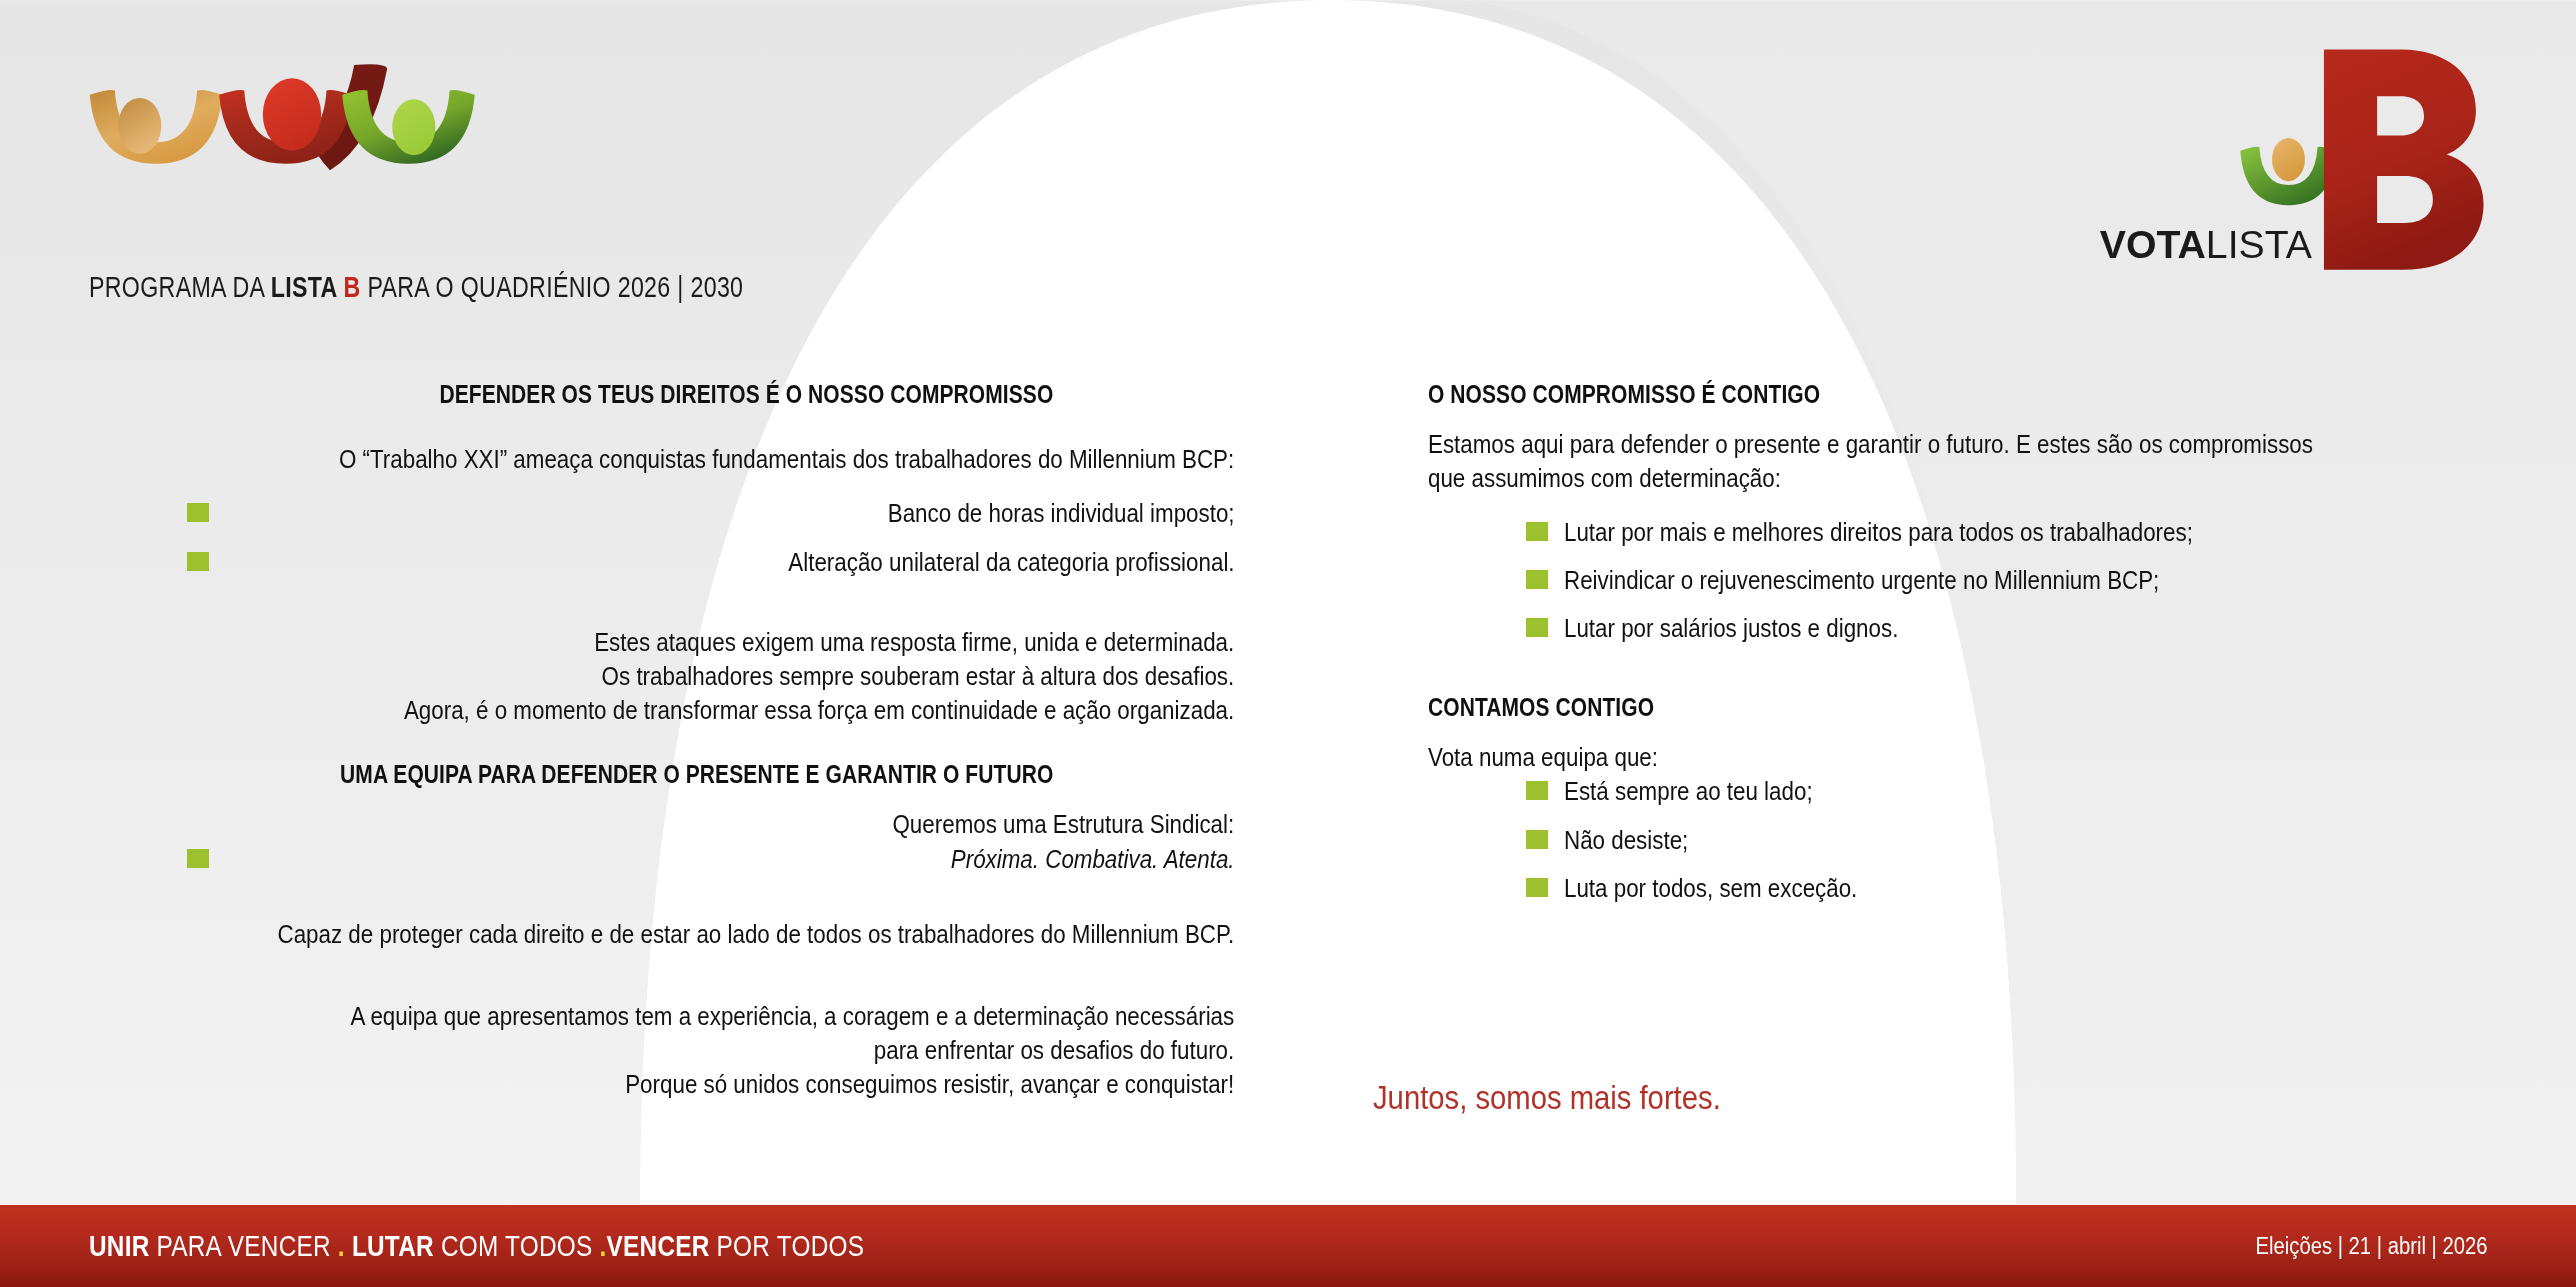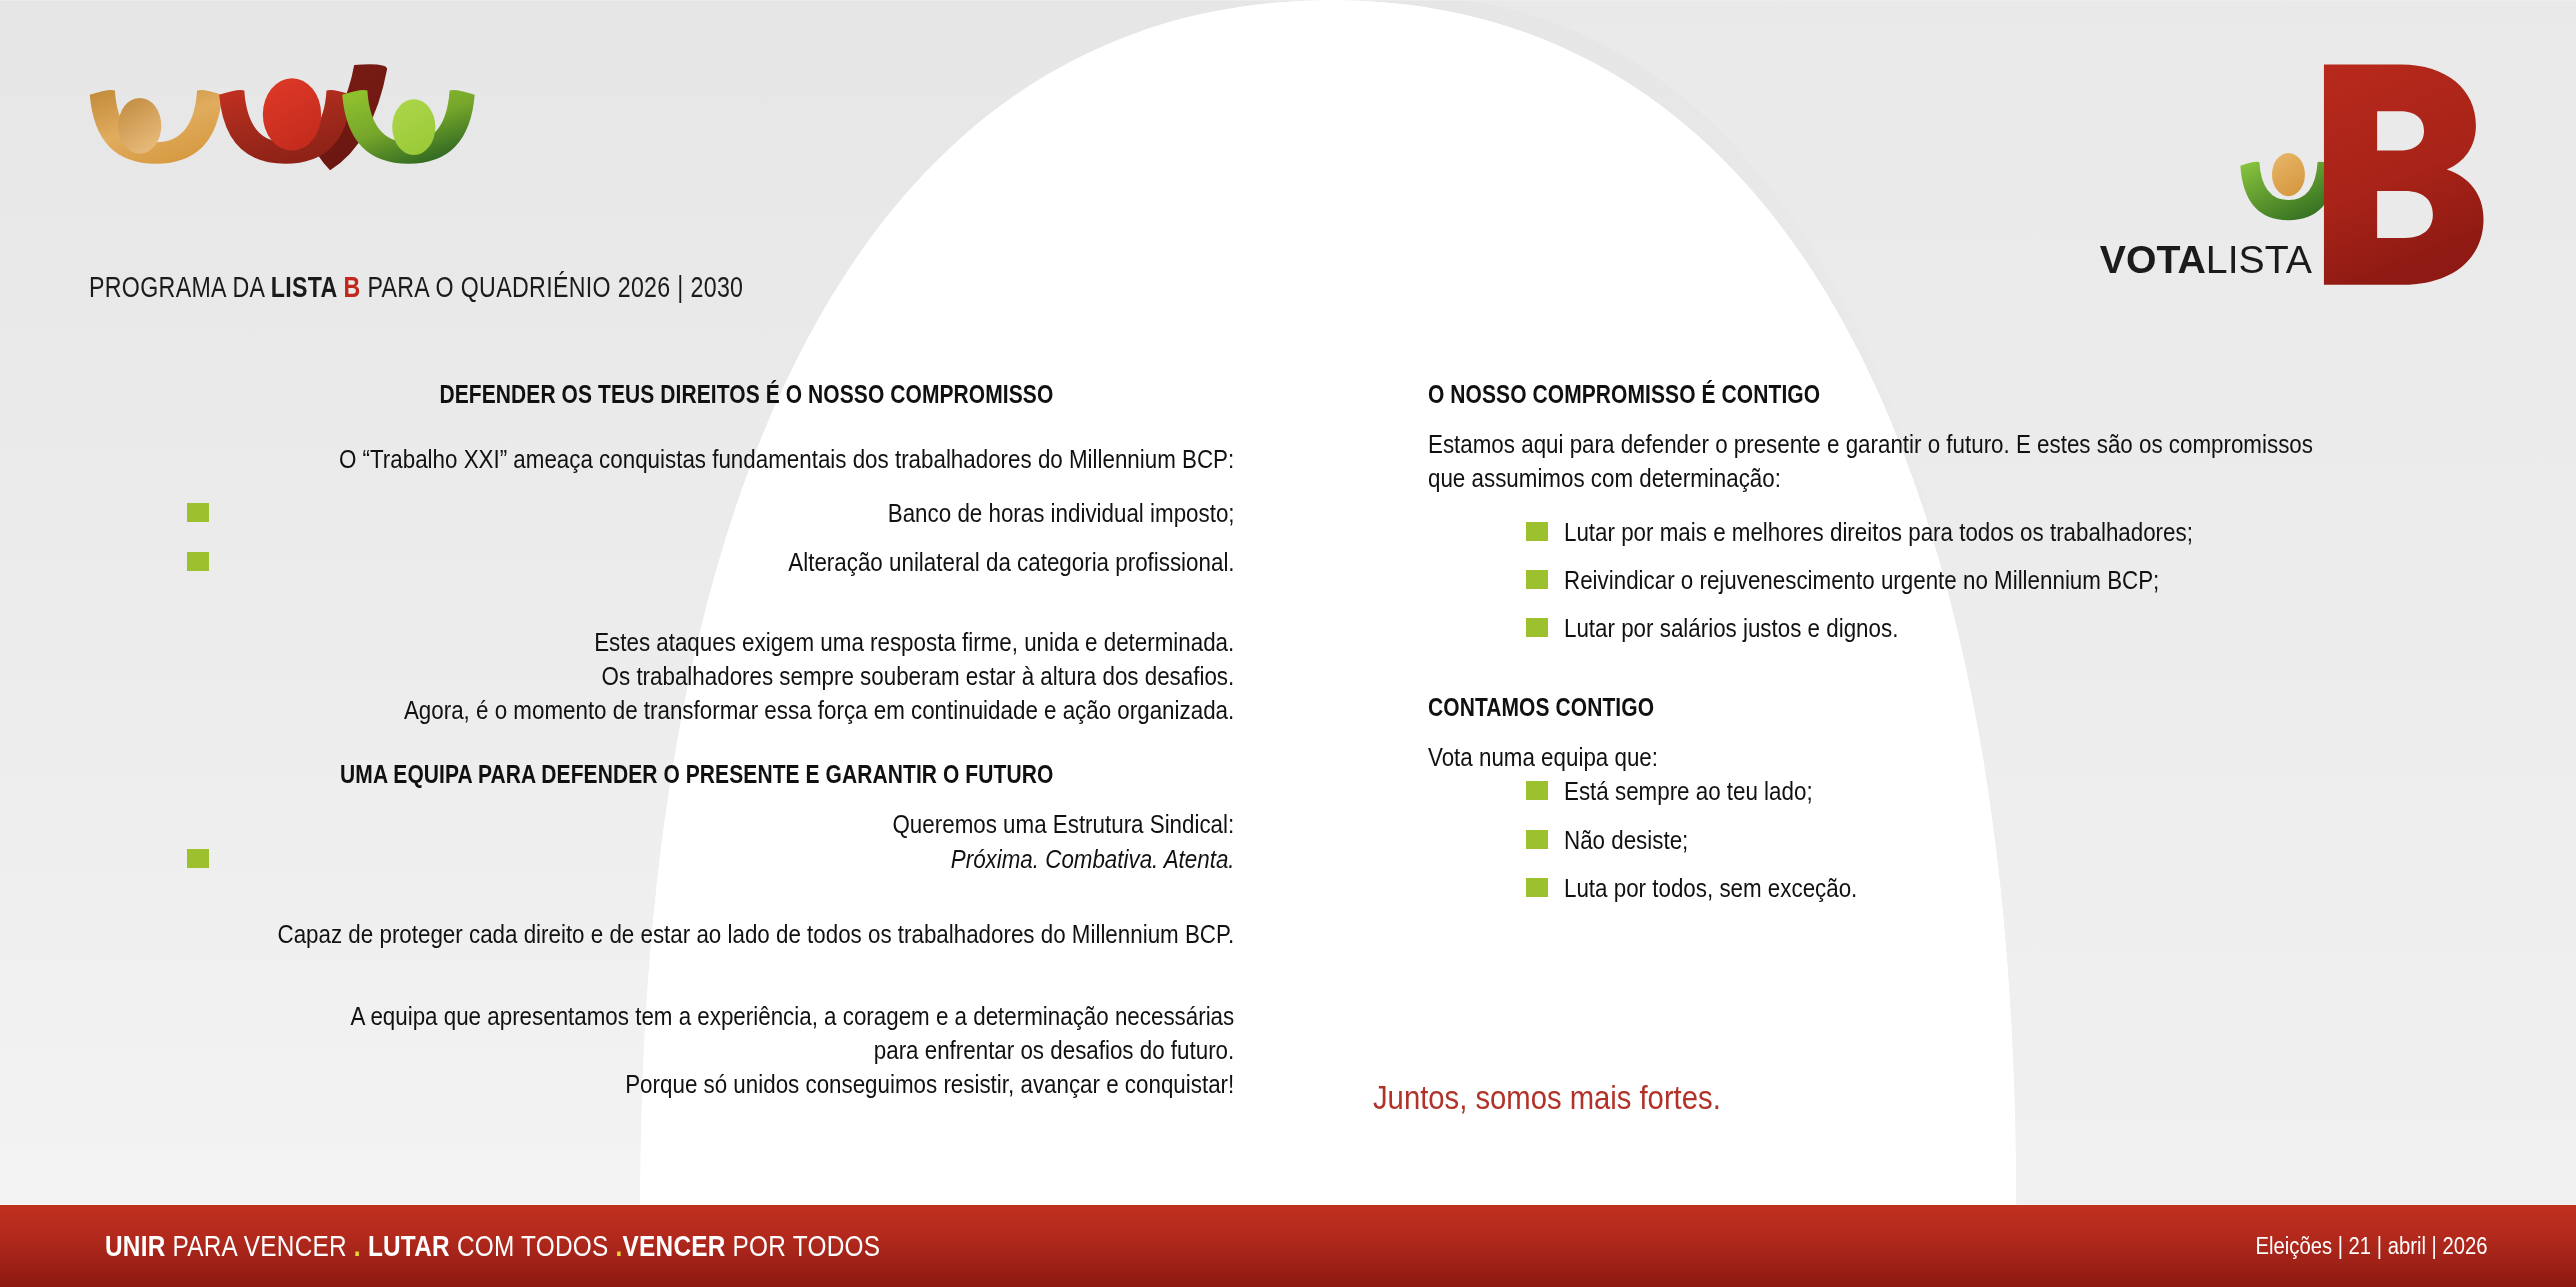--- a/index.html
+++ b/index.html
@@ -30,21 +30,21 @@
     font-size:29px; letter-spacing:0.4px;
     color:#1b1b1b; white-space:nowrap;
     font-family:"Liberation Sans Narrow","Liberation Sans",sans-serif;
     transform:scaleX(0.80); transform-origin:left center;
     font-weight:400;
   }
   #program-title .b-bold { font-weight:700; }
   #program-title .b-red  { font-weight:700; color:#C0281D; }
 
   #vota-logo {
-    position:absolute; right:44px; top:53px;
+    position:absolute; right:44px; top:38px;
     width:444px; height:247px;text-align:right;
   }
   #vota-logo svg { display:block; width:444px; height:247px; }
 
   
   .column { position:absolute; top:380px; }
   #col-left  { left:89px;  width:1148px;text-align:right; }
   #col-right { left:1428px; width:1116px; }
 
   .sec-head {
@@ -91,21 +91,21 @@
     font-family:"Liberation Sans Narrow","Liberation Sans",sans-serif;
     transform:scaleX(0.86); transform-origin:left center;
     white-space:nowrap;
   }
 
   
   #footer {
     position:absolute; left:0; bottom:0;
     width:2576px; height:83px; z-index:3;
     background:linear-gradient(180deg,#C0301F 0%,#B42A1D 35%,#9C2016 75%,#8A1710 100%);
-    display:flex; align-items:center; justify-content:space-between;padding-left:16px;
+    display:flex; align-items:center; justify-content:space-between;
   }
   #footer-slogan {
     margin-left:89px; color:#ffffff; font-size:29px; white-space:nowrap;
     font-family:"Liberation Sans Narrow","Liberation Sans",sans-serif;
     transform:scaleX(0.84); transform-origin:left center;
     letter-spacing:0.3px;
   }
   #footer-slogan .sb { font-weight:700; }
   #footer-slogan .dot { color:#E8D832; font-weight:700; }
   #footer-date {

